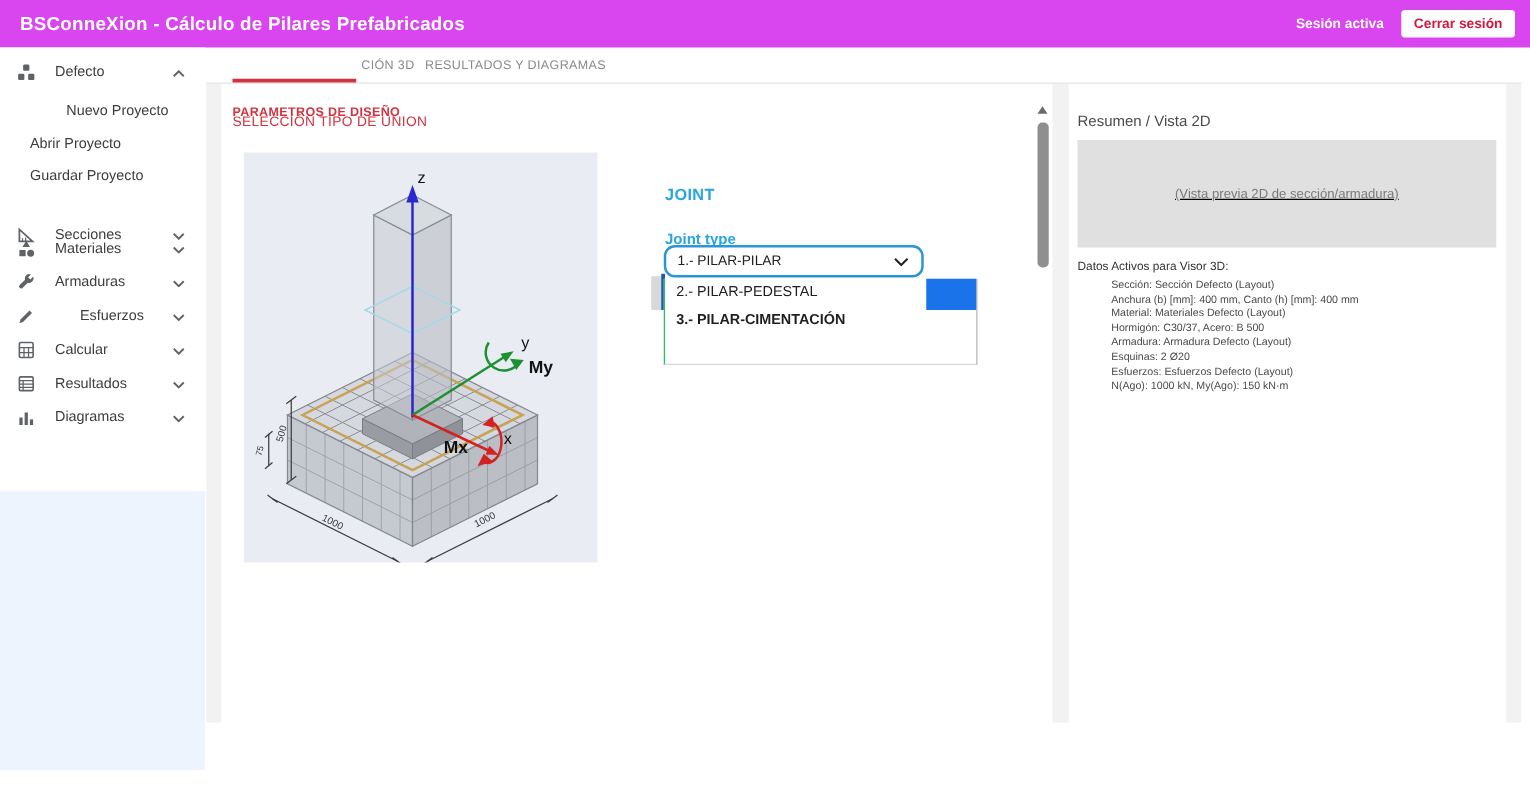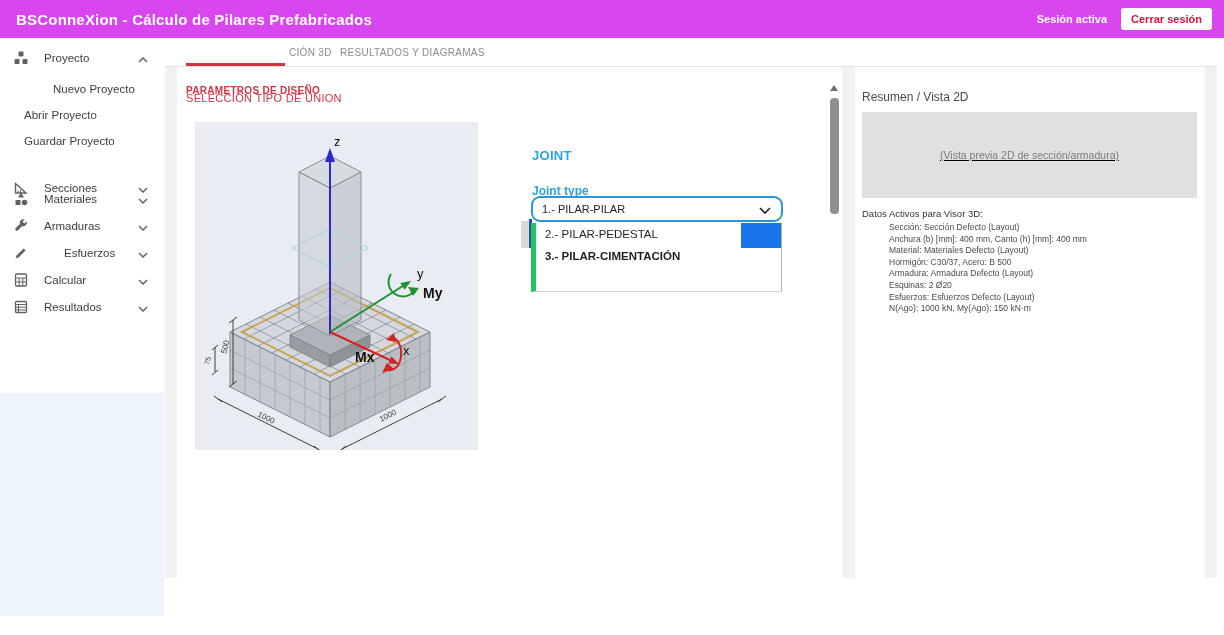--- a/index.html
+++ b/index.html
@@ -32,27 +32,27 @@
   .tab{top:47px;font-size:10px;letter-spacing:.3px;color:#8a8a8a;cursor:pointer;}
   .tab-active{color:#d3323f;font-weight:700;background:#ffffff;margin-top:38px;}
   .tab-underline{left:186px;top:63px;width:99px;height:3px;background:#d3323f;}
 
   
   .section-title{left:186px;top:92px;font-size:11px;letter-spacing:.3px;color:#d3323f;font-weight:500;}
   .viewer{left:195px;top:122px;width:283px;height:328px;background:#e9edf3;}
 
   .joint-heading{left:532px;top:148px;font-size:13px;font-weight:700;color:#29a5e1;letter-spacing:.3px;}
   .joint-type-label{left:532px;top:184px;font-size:12px;font-weight:700;color:#29a5e1;}
-  .joint-select{left:531px;top:196px;width:252px;height:26px;background:#fff;border:2px solid #2a96d6;
+  .joint-select{left:531px;top:196px;width:208px;height:26px;background:#fff;border:2px solid #2a96d6;
                 border-radius:9px;box-sizing:border-box;display:flex;align-items:center;cursor:pointer;}
   .joint-select-value{font-size:11px;color:#222;margin-left:9px;}
   .joint-select-chev{margin-left:auto;margin-right:10px;}
 
   .joint-popup{left:531px;top:223px;width:251px;height:69px;background:#ffffff;
-               border-left:5px solid #22c55e;border-right:1px solid #b5b5b5;border-bottom:1px solid #d6d6d6;
+               border-left:1px solid #22c55e;border-right:1px solid #b5b5b5;border-bottom:1px solid #d6d6d6;
                box-sizing:border-box;}
   .popup-opt{position:absolute;left:9px;font-size:11.5px;color:#1f1f1f;cursor:pointer;white-space:nowrap;}
   .popup-scroll-thumb{position:absolute;right:0;top:0;width:40px;height:25px;background:#1a73e8;}
   .popup-left-bar{left:529px;top:219px;width:3px;height:29px;background:#1e56b0;}
   .popup-left-remnant{left:521px;top:221px;width:8px;height:27px;background:#d8d8d8;}
 
   
   .scroll-up-arrow{left:830px;top:85px;width:0;height:0;border-left:4px solid transparent;
                    border-right:4px solid transparent;border-bottom:6px solid #6b6b6b;}
   .scroll-thumb{left:830px;top:98px;width:9px;height:116px;background:#8f8f8f;border-radius:4px;cursor:pointer;}
@@ -86,21 +86,21 @@
     <div class="side-row" style="top:6px;">
       <span class="side-ico">
         <svg width="16" height="16" viewBox="0 0 16 16">
             <g fill="#5f6368">
               <rect x="1.5" y="9" width="5" height="5" rx="1"></rect>
               <rect x="9.5" y="9" width="5" height="5" rx="1"></rect>
               <rect x="5.5" y="1.5" width="5" height="5" rx="1"></rect>
             </g>
           </svg>
       </span>
-      <span class="side-label">Proyecto</span>
+      <span class="side-label">Defecto</span>
       <span class="side-chev">
         <svg width="10" height="6" viewBox="0 0 10 6">
             <polyline points="1,5 5,1 9,5" fill="none" stroke="#5f6368" stroke-width="1.5"></polyline>
           </svg>
       </span>
     </div>
 
     <div class="side-row side-sub" style="top:37px;margin-left:29px;">
       <span class="side-label">Nuevo Proyecto</span>
     </div>
@@ -195,20 +195,37 @@
           </svg>
       </span>
       <span class="side-label">Resultados</span>
       <span class="side-chev">
         <svg width="10" height="6" viewBox="0 0 10 6">
             <polyline points="1,1 5,5 9,1" fill="none" stroke="#5f6368" stroke-width="1.5"></polyline>
           </svg>
       </span>
     </div>
 
+    <div class="side-row" style="top:282px;">
+      <span class="side-ico">
+        <svg width="16" height="16" viewBox="0 0 16 16">
+            <g fill="#5f6368">
+              <rect x="2.5" y="8" width="2.6" height="6"></rect>
+              <rect x="6.7" y="4" width="2.6" height="10"></rect>
+              <rect x="10.9" y="9.5" width="2.6" height="4.5"></rect>
+            </g>
+          </svg>
+      </span>
+      <span class="side-label">Diagramas</span>
+      <span class="side-chev">
+        <svg width="10" height="6" viewBox="0 0 10 6">
+            <polyline points="1,1 5,5 9,1" fill="none" stroke="#5f6368" stroke-width="1.5"></polyline>
+          </svg>
+      </span>
+    </div>
 
     <div class="abs side-filler"></div>
   </div>
 
   <div class="abs gutter" style="left:165px;"></div>
   <div class="abs gutter" style="left:842px;width:13px;"></div>
   <div class="abs gutter" style="left:1205px;"></div>
 
   <div class="abs tabbar-border"></div>
   <div class="abs tab tab-active" style="left:186px;">PARAMETROS DE DISEÑO</div>

